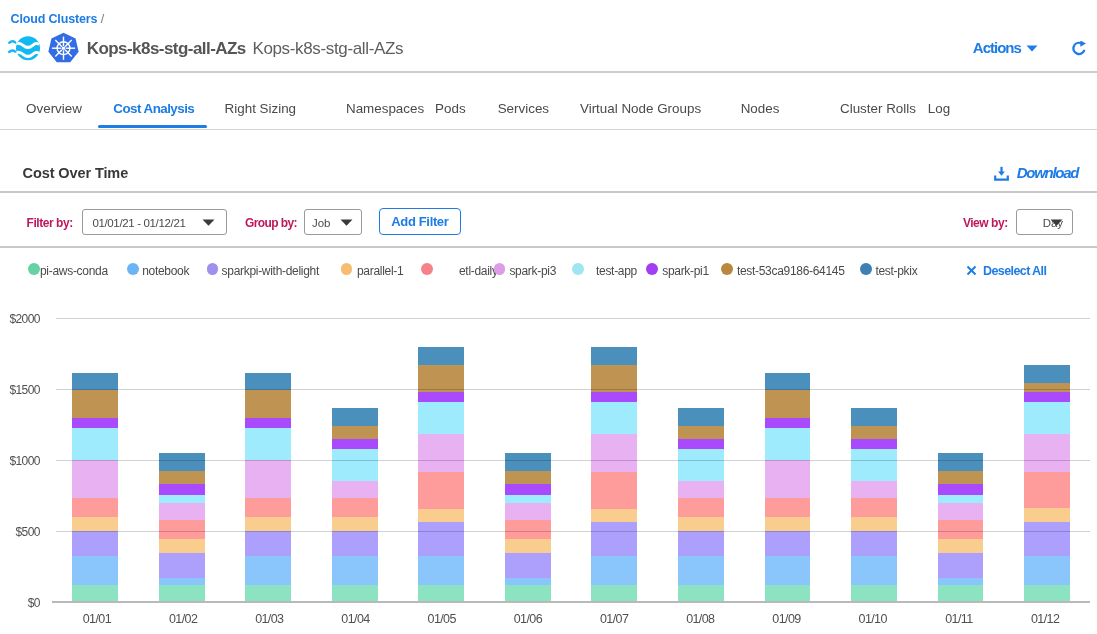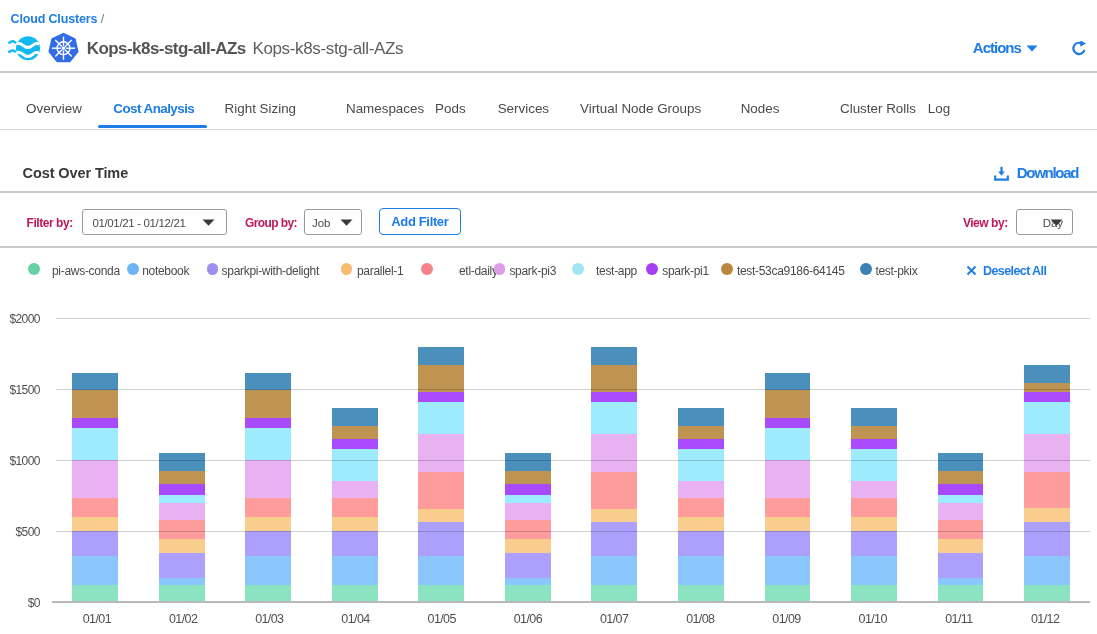--- a/index.html
+++ b/index.html
@@ -76,21 +76,21 @@
 <div class="abs" style="left:0;top:129px;width:1097px;height:1px;background:#d5d5d5;"></div>
 <div class="abs" id="underline" style="left:98.3px;top:124.6px;width:108.7px;height:3px;background:#1d7ce5;border-radius:2px;"></div>
 
 <div class="abs" id="cot" style="left:22.6px;top:166.5px;font-size:14.5px;line-height:13px;color:#383838;font-weight:bold;letter-spacing:-0.1px;">Cost Over Time</div>
 
 <svg class="abs" style="left:994.3px;top:165.6px;" width="15" height="15" viewBox="0 0 15 15">
   <path d="M1.2 9.5 L1.2 13.6 L13.8 13.6 L13.8 9.5" stroke="#1d7ce5" stroke-width="2.2" fill="none"></path>
   <line x1="7.5" y1="0.8" x2="7.5" y2="7.5" stroke="#1d7ce5" stroke-width="2.2"></line>
   <path d="M4.1 5.6 L7.5 9.8 L10.9 5.6 Z" fill="#1d7ce5"></path>
 </svg>
-<div class="abs" id="dl" style="left:1016.8px;top:166.5px;font-size:15px;line-height:12px;color:#1d7ce5;font-weight:bold;letter-spacing:-1.3px;">Download</div>
+<div class="abs" id="dl" style="left:1016.8px;top:166.5px;font-size:15px;line-height:12px;color:#1d7ce5;font-weight:bold;letter-spacing:-1.3px;font-style:italic;">Download</div>
 
 <div class="abs" style="left:0;top:191px;width:1097px;height:2px;background:#c9c9c9;"></div>
 
 <div class="abs lbl" id="fby" style="left:26.6px;top:216px;">Filter by:</div>
 <div class="abs selbox" style="left:82.4px;top:208.5px;width:144.6px;height:26px;"></div>
 <div class="abs seltxt" id="dr" style="left:92.4px;top:217px;letter-spacing:-0.35px;">01/01/21 - 01/12/21</div>
 <svg class="abs" style="left:201.5px;top:218.8px;" width="13" height="7">
     <polygon points="0.5,0.5 12.5,0.5 6.5,6.8" fill="#3a3a3a"></polygon>
   </svg>
 
@@ -107,21 +107,21 @@
 <div class="abs lbl" id="vby" style="left:962.9px;top:216px;">View by:</div>
 <div class="abs selbox" style="left:1015.5px;top:208.5px;width:57.6px;height:26px;"></div>
 <div class="abs seltxt" style="left:1022.7px;top:217px;padding-left:20px;">Day</div>
 <svg class="abs" style="left:1049.5px;top:218.8px;" width="13" height="7">
     <polygon points="0.5,0.5 12.5,0.5 6.5,6.8" fill="#3a3a3a"></polygon>
   </svg>
 
 <div class="abs" style="left:0;top:246px;width:1097px;height:2px;background:#c9c9c9;"></div>
 
 <div class="abs" style="left:28.0px;top:263.4px;width:11.8px;height:11.8px;border-radius:50%;background:#66d1a3;"></div>
-<div class="abs legtxt" style="left:52px;">pi-aws-conda</div>
+<div class="abs legtxt" style="left:40px;">pi-aws-conda</div>
 <div class="abs" style="left:127.1px;top:263.4px;width:11.8px;height:11.8px;border-radius:50%;background:#6cb5f5;"></div>
 <div class="abs legtxt" style="left:142.2px;">notebook</div>
 <div class="abs" style="left:206.5px;top:263.4px;width:11.8px;height:11.8px;border-radius:50%;background:#a18ff0;"></div>
 <div class="abs legtxt" style="left:221.6px;">sparkpi-with-delight</div>
 <div class="abs" style="left:340.7px;top:263.4px;width:11.8px;height:11.8px;border-radius:50%;background:#f6bc72;"></div>
 <div class="abs legtxt" style="left:357.0px;">parallel-1</div>
 <div class="abs" style="left:420.9px;top:263.4px;width:11.8px;height:11.8px;border-radius:50%;background:#f58289;"></div>
 <div class="abs legtxt" style="left:459px;">etl-daily</div>
 <div class="abs" style="left:493.6px;top:263.4px;width:11.8px;height:11.8px;border-radius:50%;background:#dd9be8;"></div>
 <div class="abs legtxt" style="left:509.4px;">spark-pi3</div>

